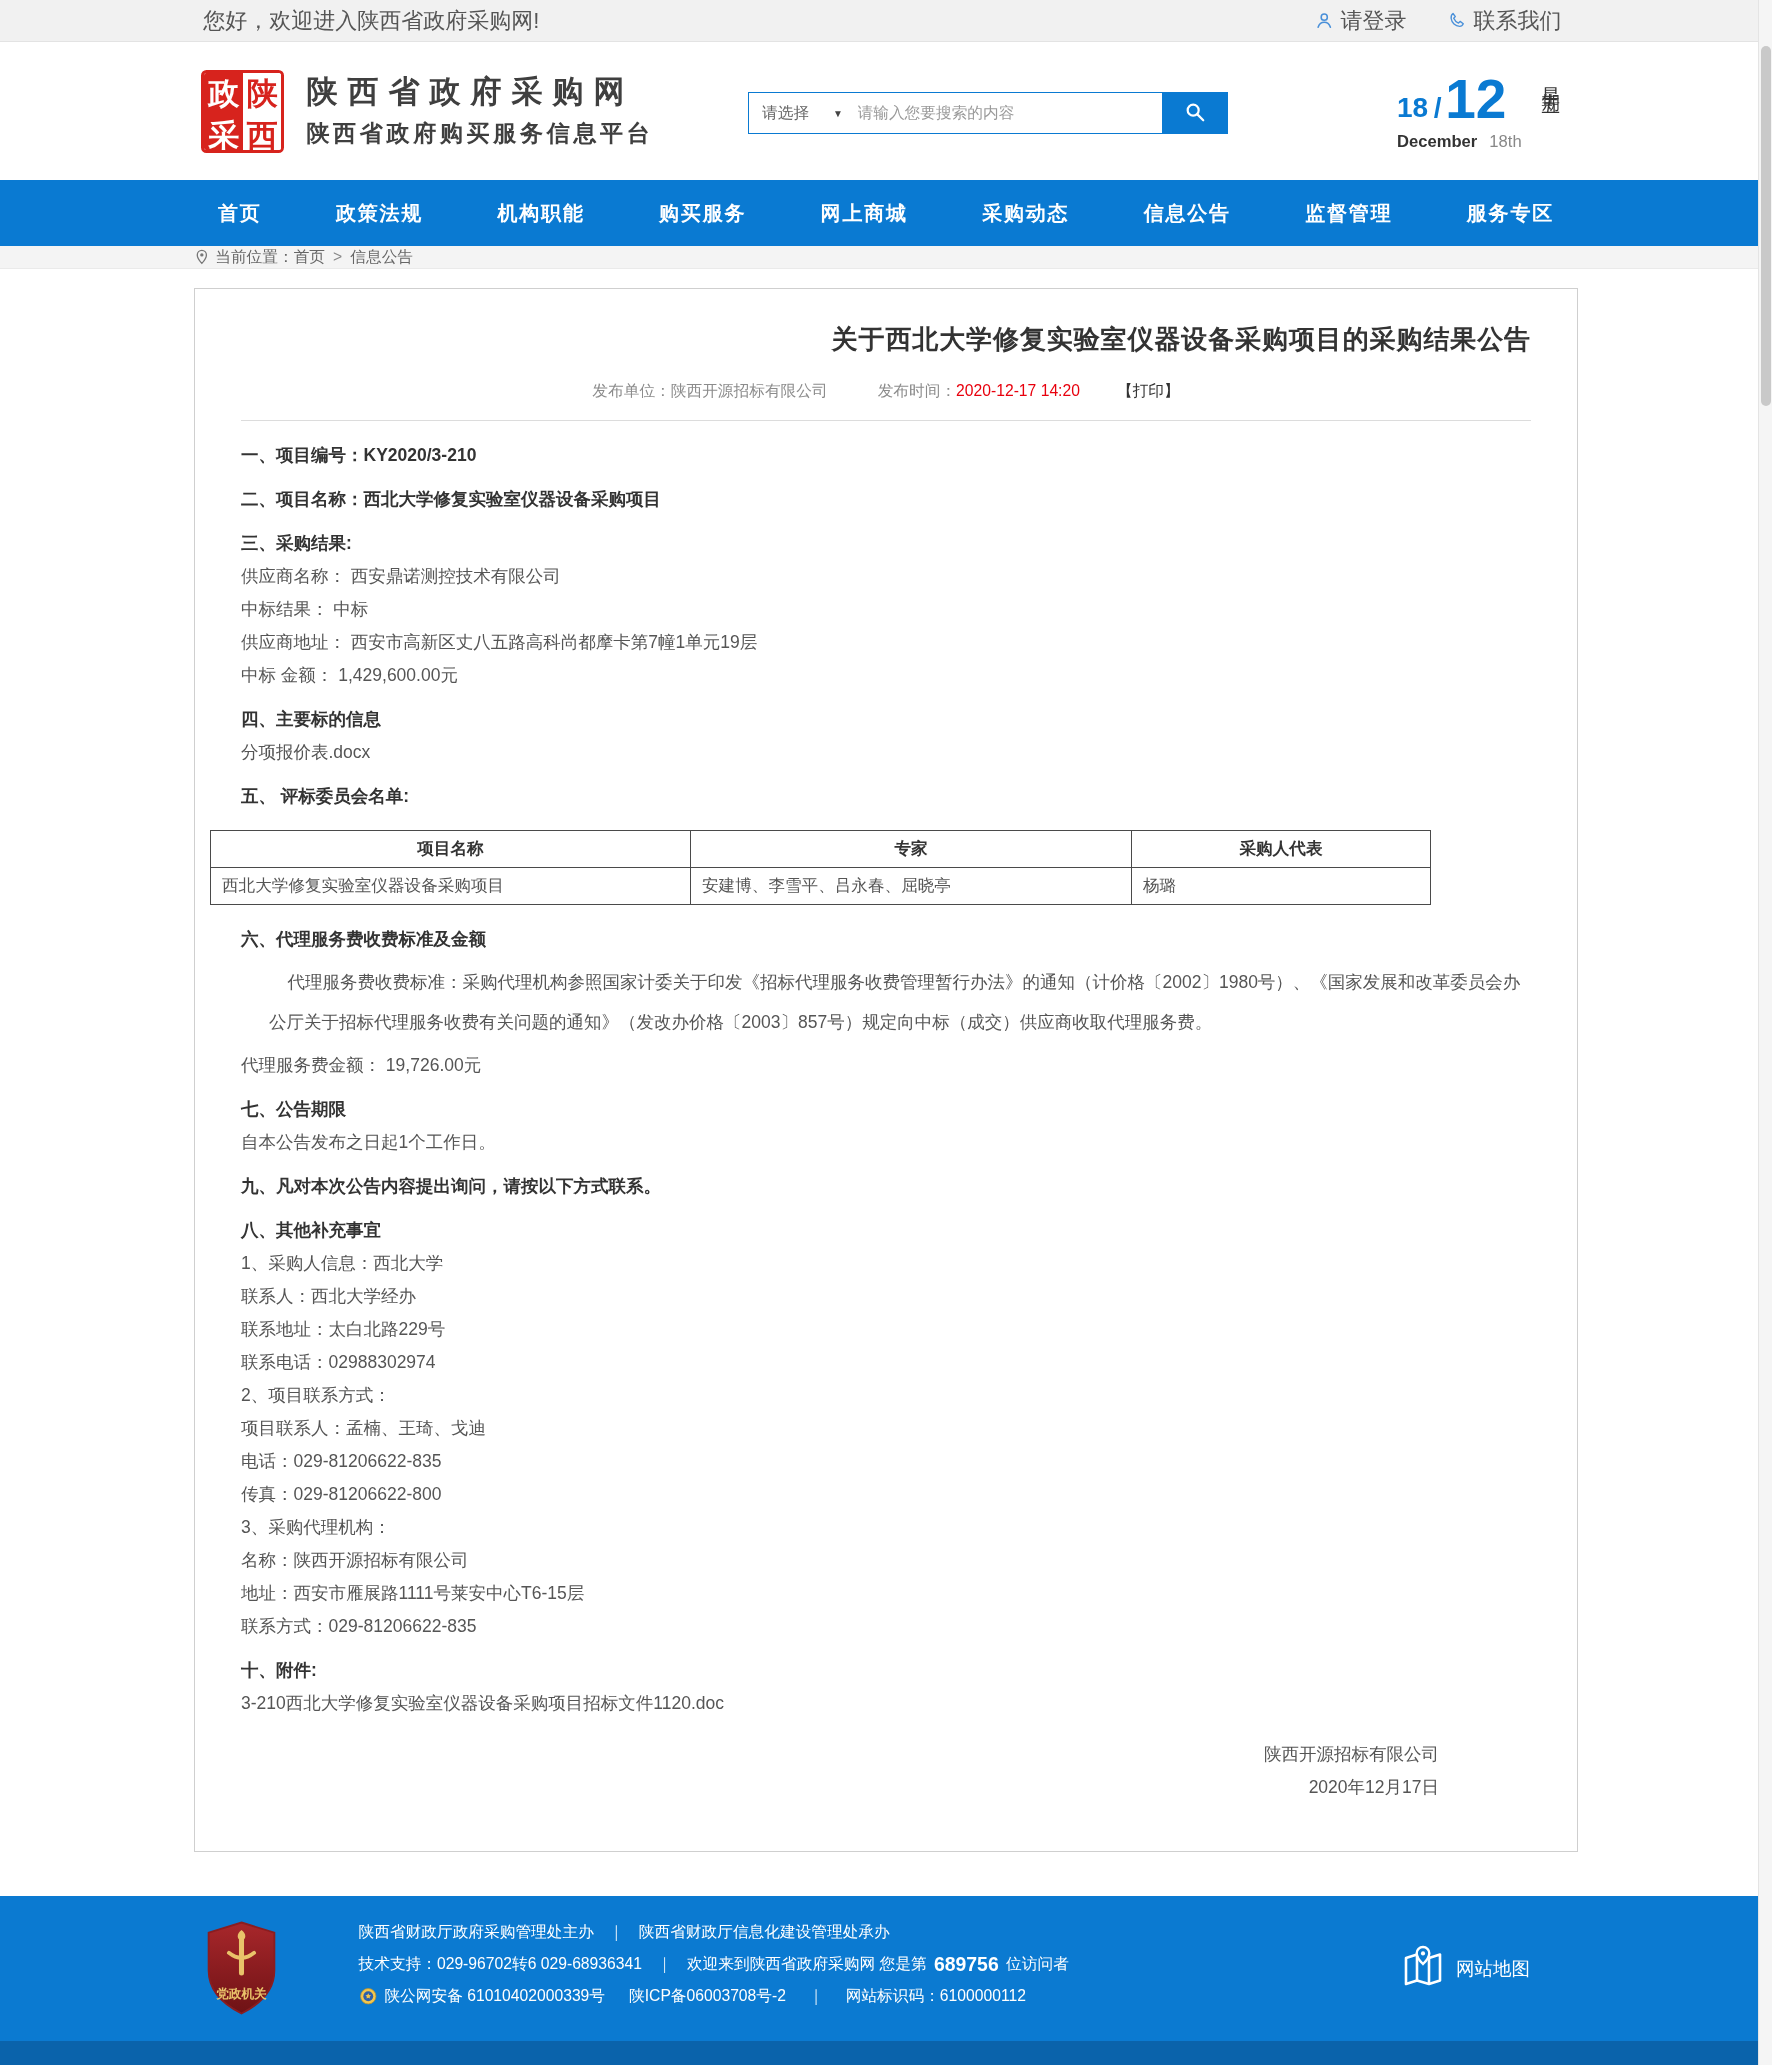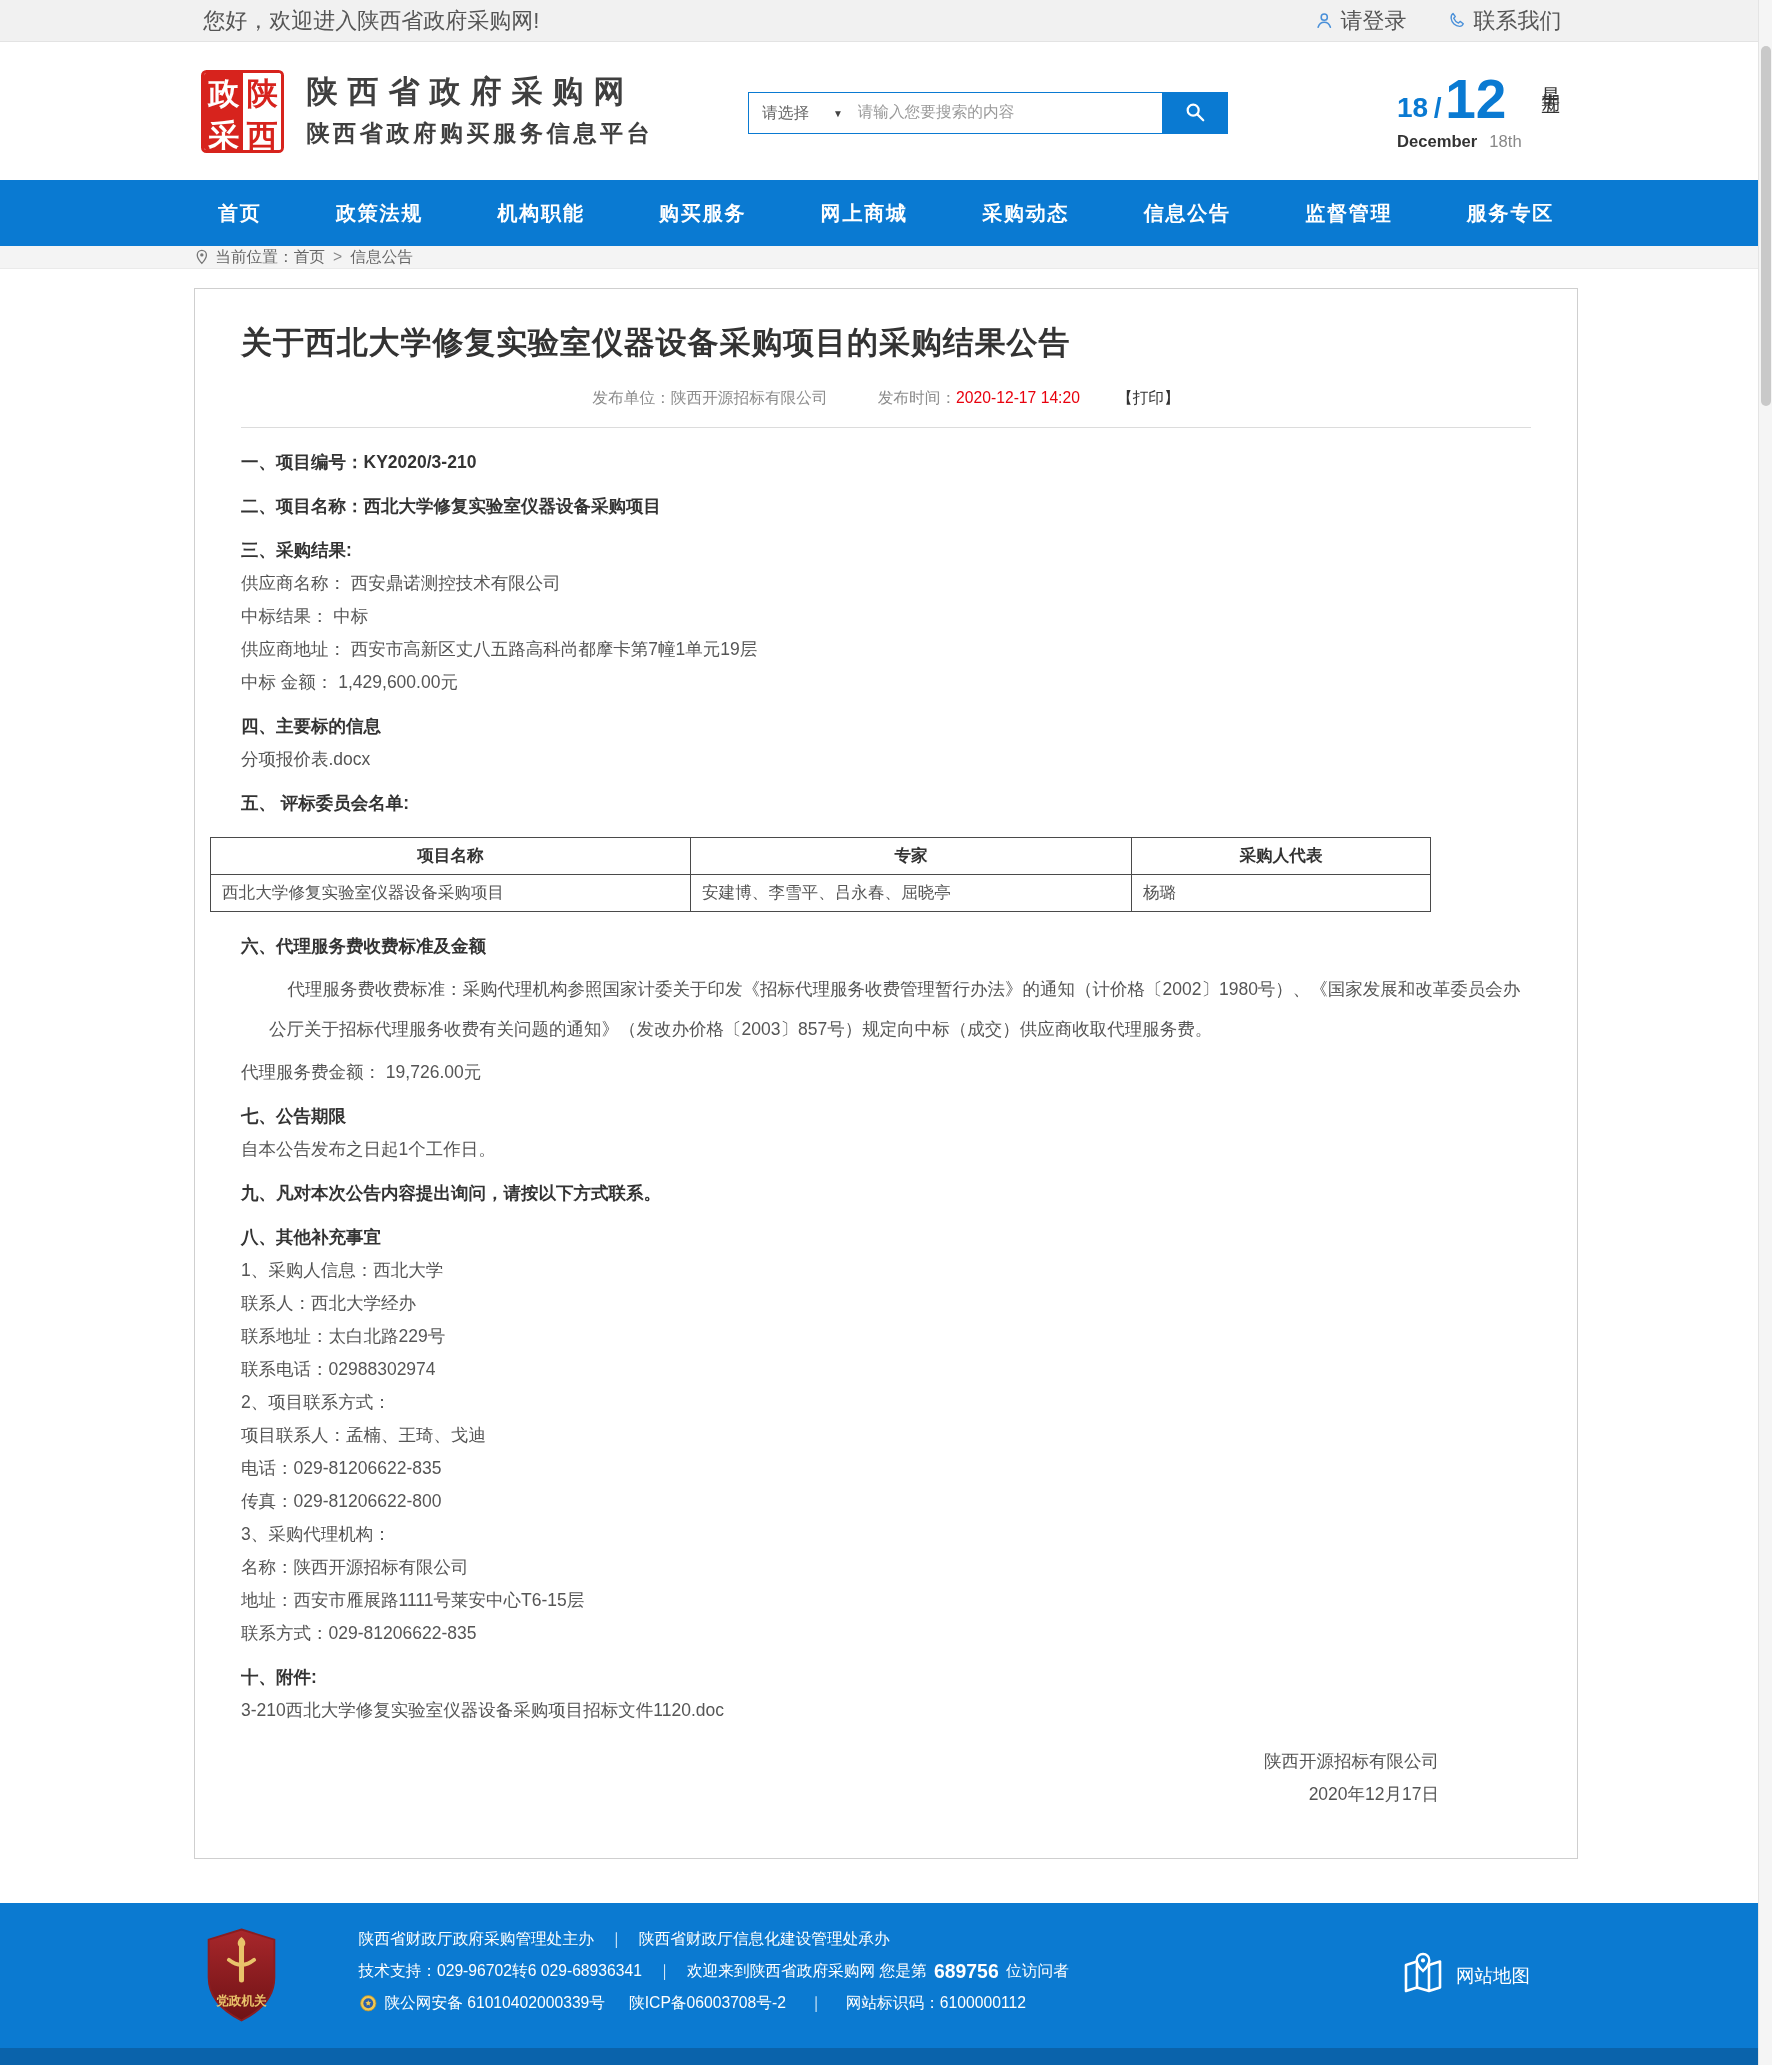--- a/index.html
+++ b/index.html
@@ -35,21 +35,21 @@
   .site-titles { margin-left: 22px; }
   .site-name { font-size: 31px; font-weight: bold; color: #3f3f3f; letter-spacing: 10px; line-height: 1.25; }
   .site-subtitle { font-size: 23px; font-weight: bold; color: #3f3f3f; letter-spacing: 3.7px; margin-top: 5.5px; }
 
   .search-box { position: absolute; left: 554px; top: 50px; width: 480px; height: 42px;
                 border: 1.8px solid #0a7ad2; display: flex; align-items: stretch; background: #fff; }
   .search-select { width: 103px; display: flex; align-items: center; justify-content: space-between;
                    padding: 0 9.2px 0 13px; font-size: 15.7px; color: #666; cursor: pointer; }
   .search-select .arr { font-size: 10px; color: #444; }
   .search-input { flex: 1; border: none; outline: none; font-size: 15.7px; color: #333;
-                  font-family: Liberation Mono, monospace; padding-left: 5.5px; }
+                  font-family: Liberation Serif, serif; padding-left: 5.5px; }
   .search-input::placeholder { color: #9a9a9a; }
   .search-btn { width: 65px; background: #0a7ad2; border: none; cursor: pointer;
                 display: flex; align-items: center; justify-content: center; }
 
   .date-block { position: absolute; right: 14.8px; top: 29.5px; display: flex; align-items: flex-start; }
   .date-nums { display: flex; align-items: flex-start; }
   .date-day { font-size: 28px; font-weight: bold; color: #0a7ad2; margin-top: 20px; }
   .date-slash { font-size: 28px; font-weight: bold; color: #0a7ad2; margin: 20px 3.7px 0 5.5px; }
   .date-month { font-size: 55px; font-weight: bold; color: #0a7ad2; line-height: 1; }
   .date-en { font-size: 16.6px; margin-top: 5.5px; }
@@ -65,21 +65,21 @@
 
   
   .breadcrumb { height: 23px; background: #f4f4f4; border-bottom: 0.9px solid #eaeaea; }
   .breadcrumb-inner { height: 100%; display: flex; align-items: center; font-size: 15.7px; color: #666; gap: 5.5px; }
   .breadcrumb a { color: #666; text-decoration: none; cursor: pointer; }
   .crumb-sep { margin: 0 3.7px; color: #888; }
 
   
   .main-wrap { padding-top: 18.5px; }
   .card { background: #fff; border: 0.9px solid #cfcfcf; padding: 33px 46px 54px 46px; min-height: 1495px; }
-  .article-title { text-align: left; font-size: 31px; font-weight: bold; color: #333; letter-spacing: 0.9px; }
+  .article-title { text-align: right; font-size: 26px; font-weight: bold; color: #333; letter-spacing: 0.9px; }
   .article-meta { margin-top: 24px; text-align: center; font-size: 15.7px; color: #8c8c8c;
                   display: flex; justify-content: center; align-items: center; gap: 13px; }
   .meta-group { display: flex; align-items: center; }
   .meta-time { color: #e8000d; }
   .meta-print { color: #333; cursor: pointer; margin-left: 24px; }
   .meta-gap { width: 24px; }
   .article-rule { border: none; border-top: 0.9px solid #dcdcdc; margin-top: 18.5px; }
 
   .article-body { margin-top: 22px; font-size: 17.5px; color: #555; }
   .article-body .h { font-weight: bold; color: #333; margin-top: 24px; line-height: 20px; }

